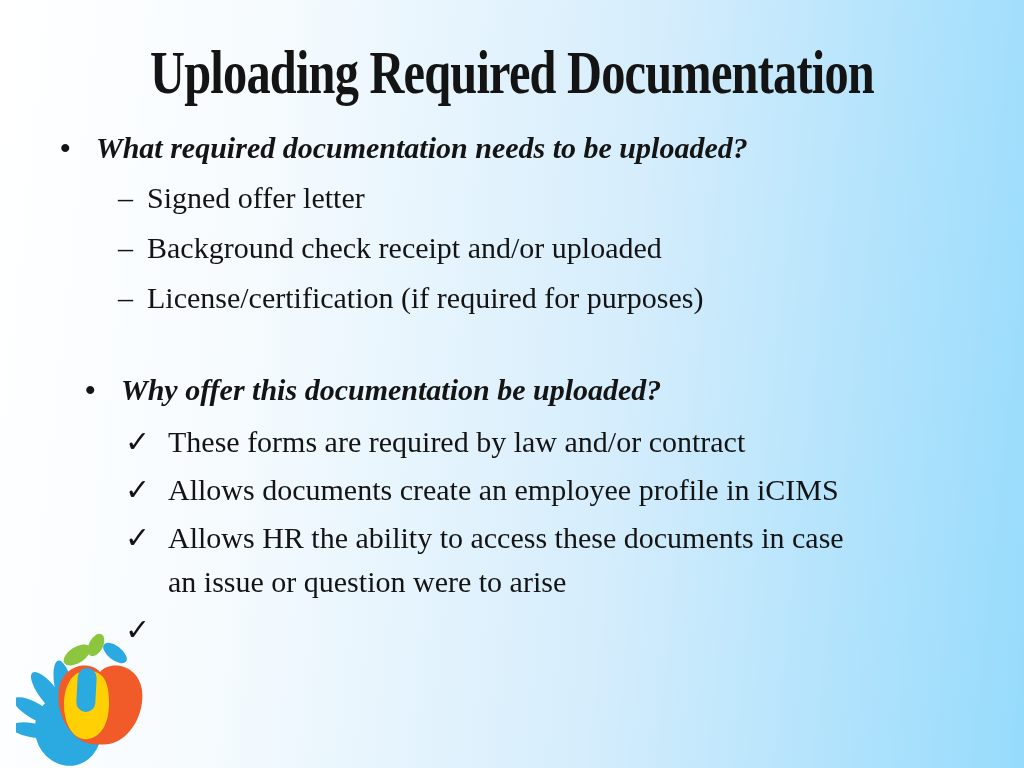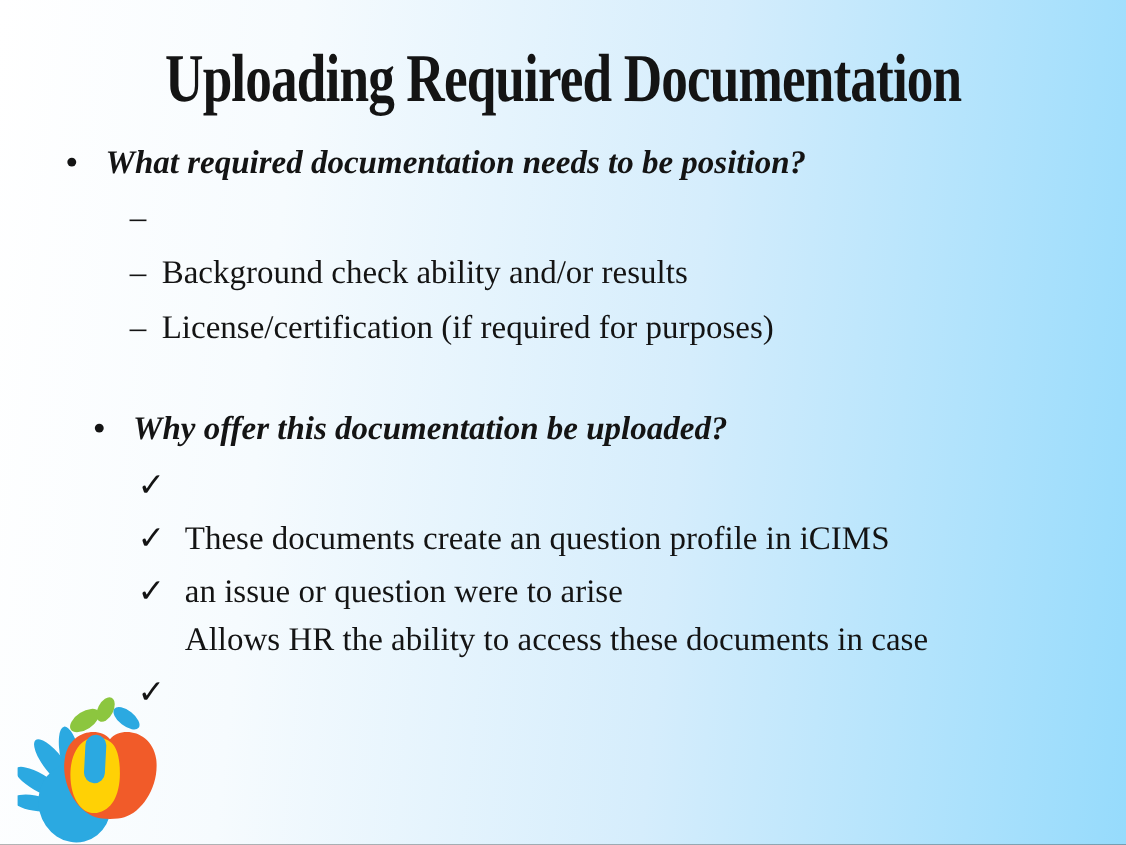--- a/index.html
+++ b/index.html
@@ -51,54 +51,58 @@
 </head>
 <body>
 
 <div class="slide">
 
   <div class="title">Uploading Required Documentation</div>
 
   <div class="section section-1">
     <div class="row heading-row">
       <span class="marker l1-marker">•</span>
-      <span class="heading-text">What required documentation needs to be position?</span>
+      <span class="heading-text">What required documentation needs to be uploaded?</span>
     </div>
     <div class="row dash-row">
       <span class="marker dash-marker">–</span>
+      <span class="item-text">Signed offer letter</span>
     </div>
     <div class="row dash-row">
       <span class="marker dash-marker">–</span>
-      <span class="item-text">Background check ability and/or results</span>
+      <span class="item-text">Background check receipt and/or uploaded</span>
     </div>
     <div class="row dash-row">
       <span class="marker dash-marker">–</span>
       <span class="item-text">License/certification (if required for purposes)</span>
     </div>
   </div>
 
   <div class="section section-2">
     <div class="row heading-row">
       <span class="marker l1-marker">•</span>
       <span class="heading-text">Why offer this documentation be uploaded?</span>
     </div>
     <div class="row check-row">
       <span class="marker check-marker">✓</span>
-    </div>
-    <div class="row check-row">
-      <span class="marker check-marker">✓</span>
       <span class="item-text">
-          <span>These documents create an question profile in iCIMS</span>
+          <span>These forms are required by law and/or contract</span>
         </span>
     </div>
     <div class="row check-row">
       <span class="marker check-marker">✓</span>
       <span class="item-text">
+          <span>Allows documents create an employee profile in iCIMS</span>
+        </span>
+    </div>
+    <div class="row check-row">
+      <span class="marker check-marker">✓</span>
+      <span class="item-text">
+          <span>Allows HR the ability to access these documents in case</span>
           <span>an issue or question were to arise</span>
-          <span>Allows HR the ability to access these documents in case</span>
         </span>
     </div>
     <div class="row check-row">
       <span class="marker check-marker">✓</span>
     </div>
   </div>
 
   <svg class="logo" viewBox="0 0 130 140" xmlns="http://www.w3.org/2000/svg">
     <g fill="#2BA9E1">
       <ellipse cx="48" cy="56" rx="9" ry="28" transform="rotate(-12 48 56)"></ellipse>

